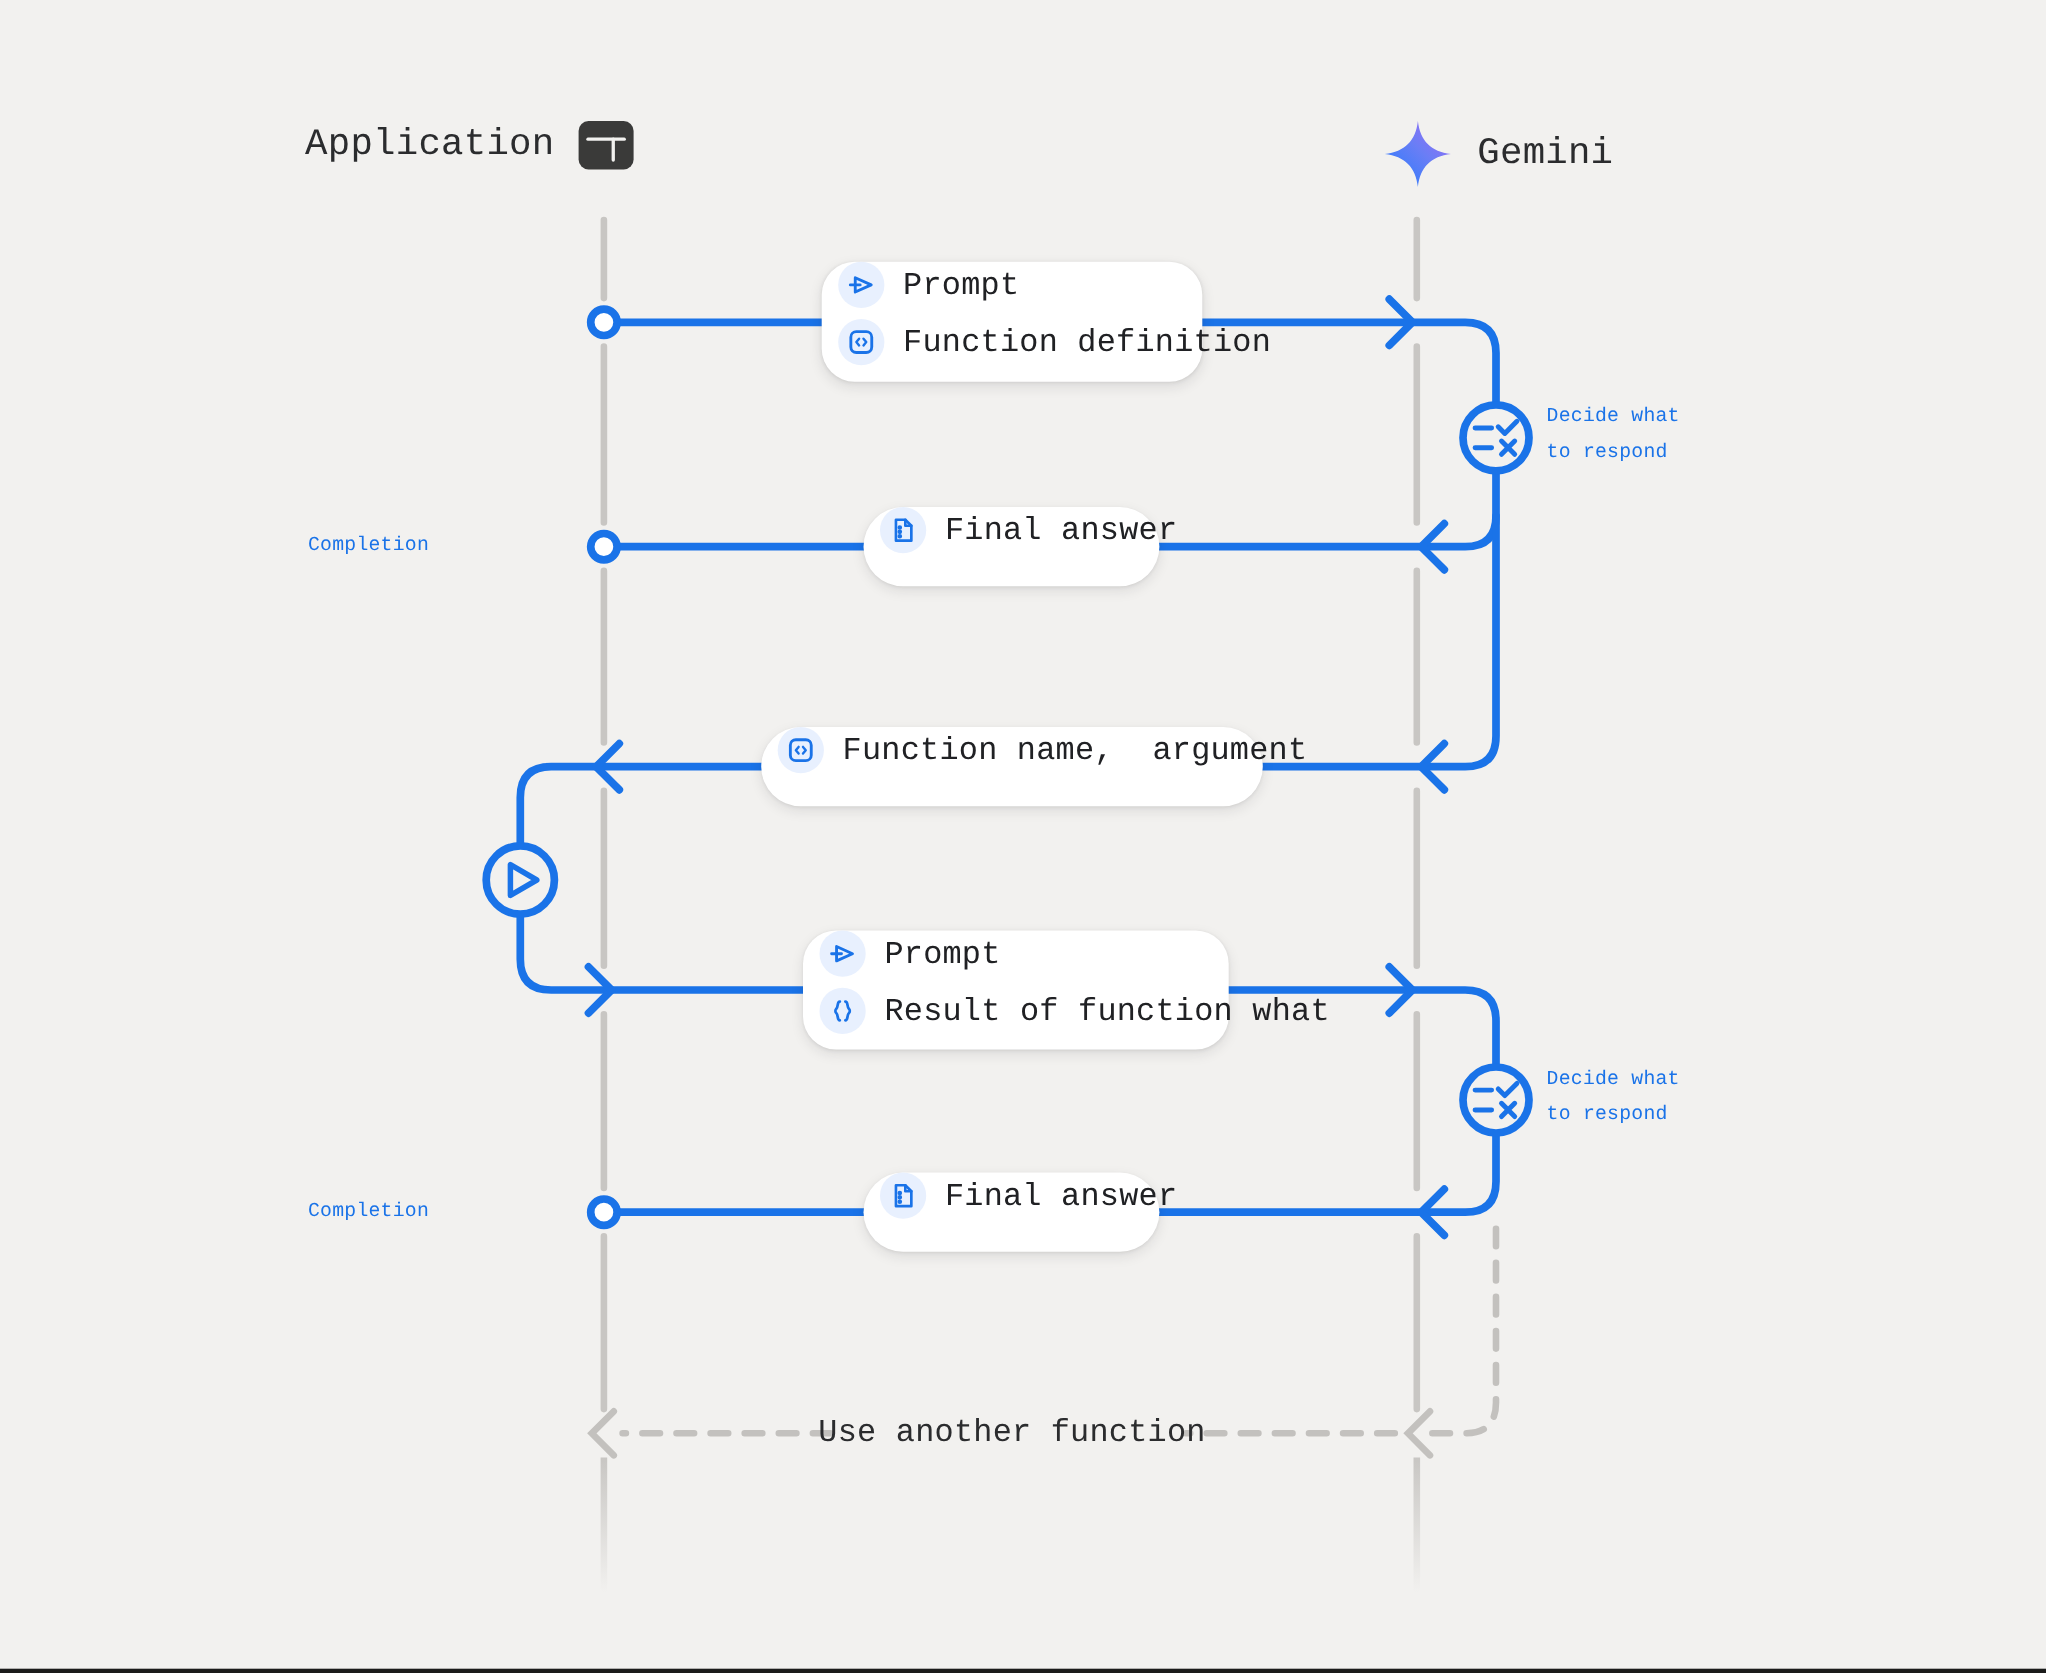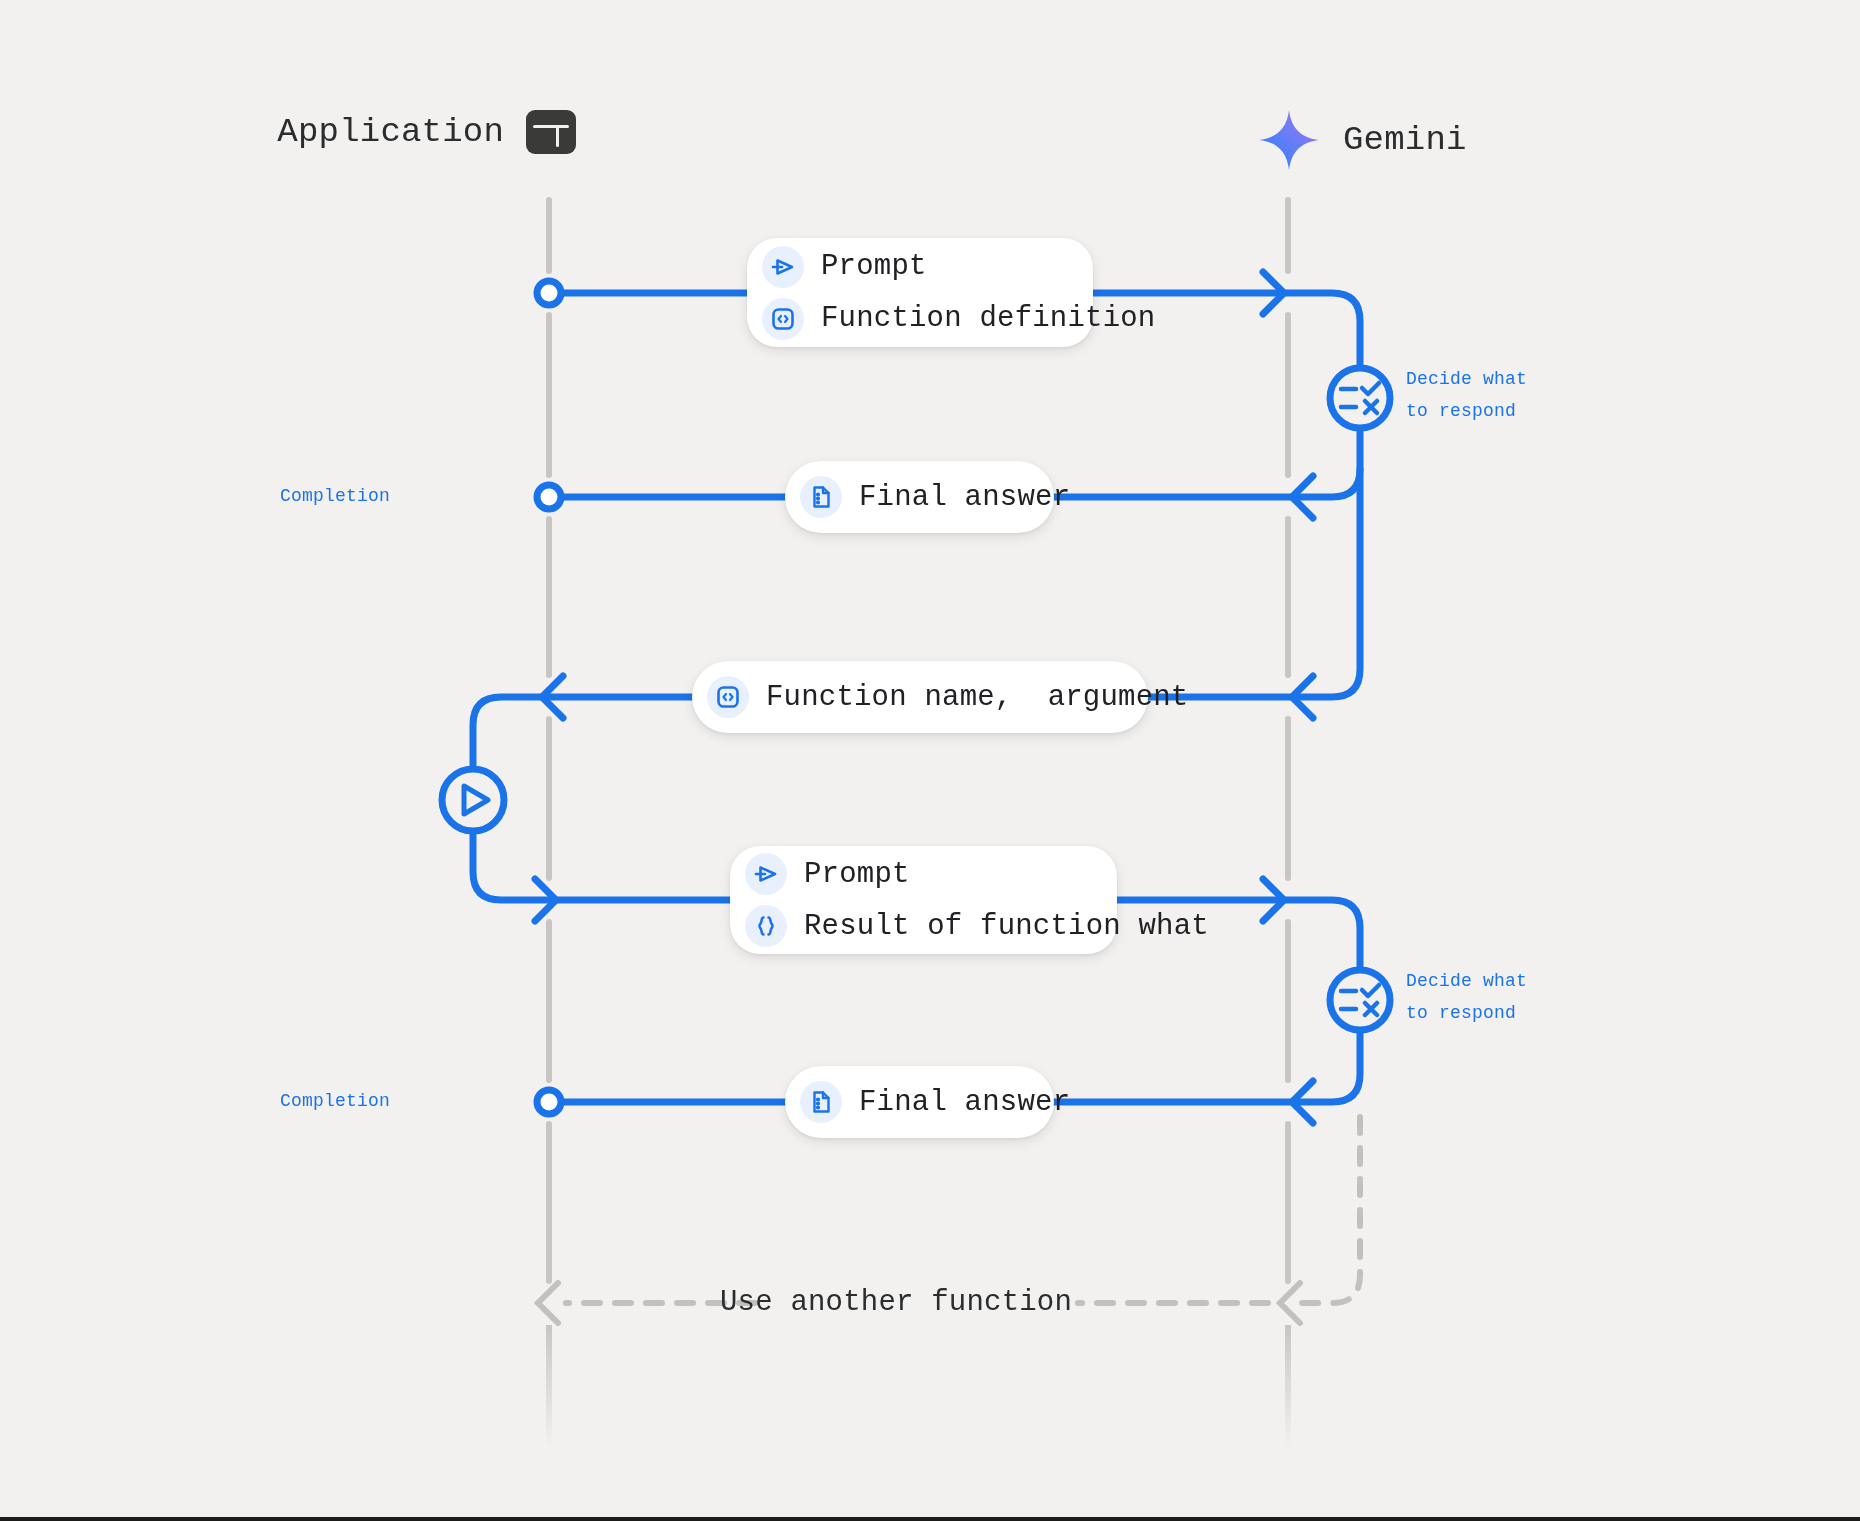--- a/index.html
+++ b/index.html
@@ -15,34 +15,34 @@
   .actor{position:absolute;display:flex;align-items:center;gap:22px;}
   .actor-label{font-size:34px;font-weight:500;color:#2b2c2e;letter-spacing:.2px;white-space:nowrap;}
   .appwin{position:relative;width:50px;height:44px;background:#3a3a39;border-radius:9px;flex:0 0 auto;}
   .appwin .h{position:absolute;left:7px;right:7px;top:15px;height:3px;background:#f2f1ef;border-radius:2px;}
   .appwin .v{position:absolute;left:30px;top:15px;bottom:7px;width:3px;background:#f2f1ef;border-radius:2px;}
 
   
   .pill{
     position:absolute;background:#ffffff;
     box-shadow:0 4px 12px rgba(32,33,36,.10),0 1px 3px rgba(32,33,36,.08);
-    display:flex;flex-direction:column;justify-content:center;gap:10px;
+    display:flex;flex-direction:column;gap:10px;
     padding:0 20px 0 15px;box-sizing:border-box;
   }
   .pill.single{border-radius:36px;}
   .pill.double{border-radius:30px;}
   .pill-row{display:flex;align-items:center;gap:17px;}
   .chip{width:42px;height:42px;border-radius:50%;background:#e8f0fe;display:flex;align-items:center;justify-content:center;flex:0 0 auto;}
   .chip svg{display:block;}
   .pill-label{font-size:29px;font-weight:500;color:#202124;white-space:pre;letter-spacing:.2px;}
 
   
   .note{position:absolute;font-size:18px;line-height:32px;font-weight:500;color:#1a73e8;letter-spacing:.2px;}
   .note.right{text-align:left;}
-  .note-dark{position:absolute;font-size:29px;line-height:34px;font-weight:500;color:#2b2c2e;text-align:left;letter-spacing:.2px;}
+  .note-dark{position:absolute;font-size:29px;line-height:34px;font-weight:500;color:#2b2c2e;text-align:center;letter-spacing:.2px;}
 </style>
 </head>
 <body>
 
 <div class="canvas">
 
   <svg class="wires" viewBox="0 0 1860 1521">
     <defs>
       <linearGradient id="llfade" gradientUnits="userSpaceOnUse" x1="0" y1="1325" x2="0" y2="1448">
         <stop offset="0" stop-color="#c8c6c3"></stop>

